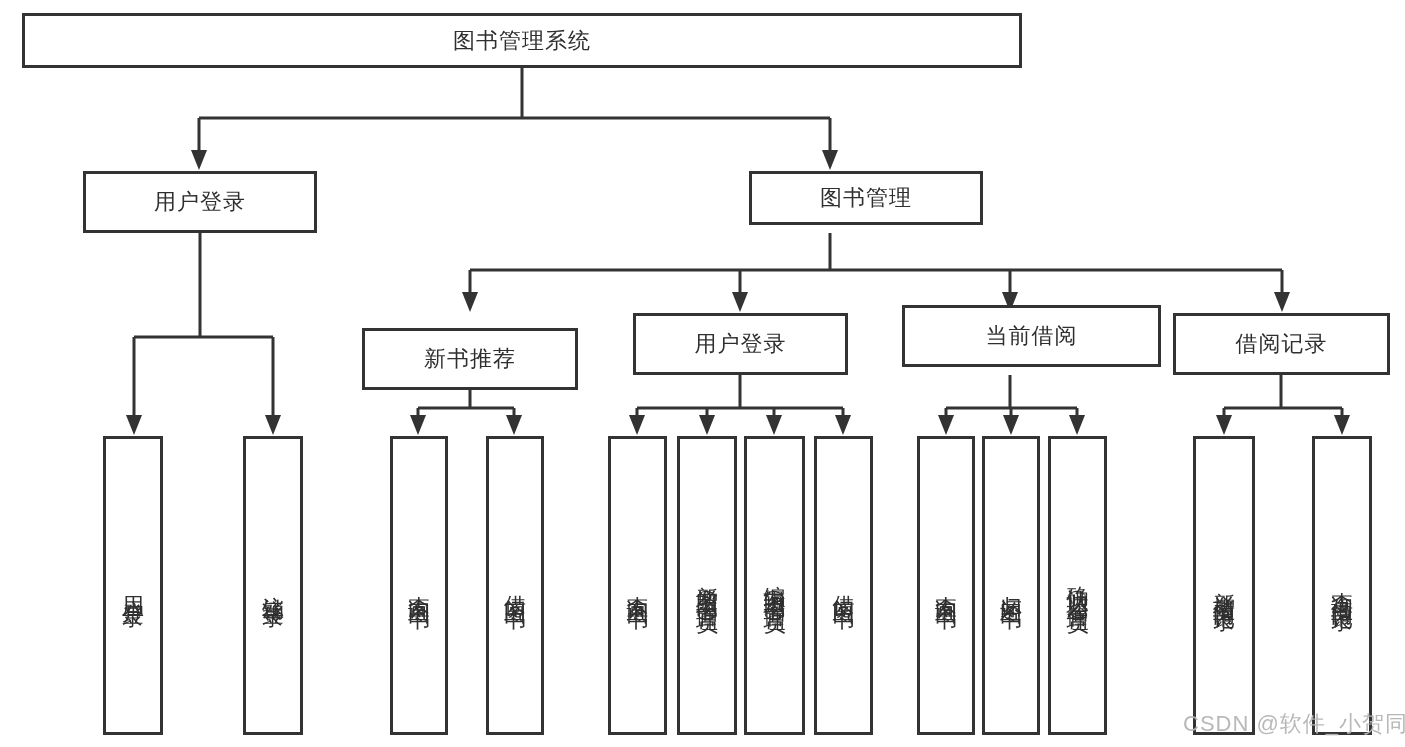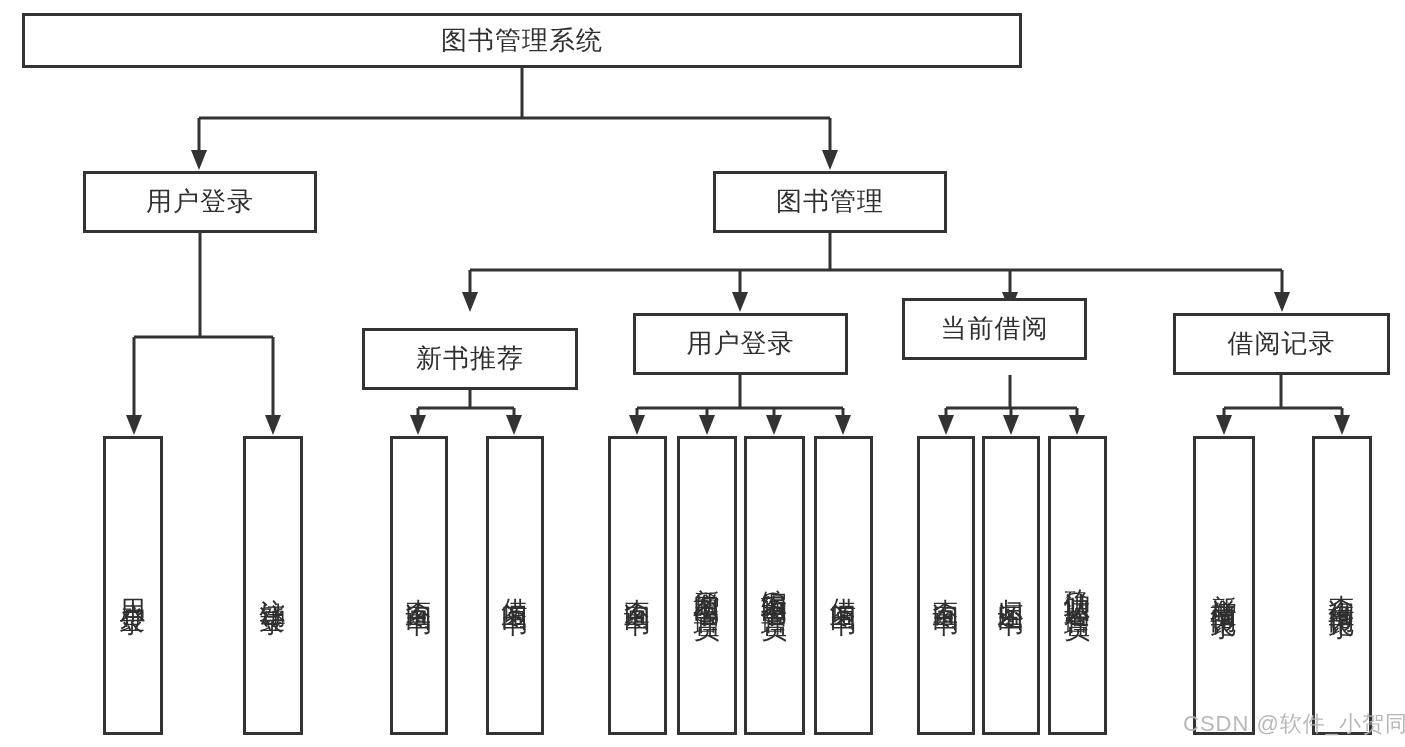--- a/index.html
+++ b/index.html
@@ -22,21 +22,21 @@
     z-index: 1;
   }
   .node {
     position: absolute;
     box-sizing: border-box;
     border: 3px solid #333333;
     background: #ffffff;
     display: flex;
     align-items: center;
     justify-content: center;
-    font-size: 26px;
+    font-size: 22px;
     color: #2f2f2f;
     letter-spacing: 1px;
     text-align: center;
     z-index: 2;
     line-height: 1.15;
   }
   .node.v {
     writing-mode: vertical-rl;
     text-orientation: mixed;
     letter-spacing: 4px;
@@ -84,24 +84,24 @@
       <path d="M938 415 L954 415 L946 435 Z" fill="#333333"></path>
       <path d="M1003 415 L1019 415 L1011 435 Z" fill="#333333"></path>
       <path d="M1069 415 L1085 415 L1077 435 Z" fill="#333333"></path>
       <path d="M1216 415 L1232 415 L1224 435 Z" fill="#333333"></path>
       <path d="M1334 415 L1350 415 L1342 435 Z" fill="#333333"></path>
     </svg>
 
   <div id="watermark">CSDN @软件_小贺同学</div>
 <div class="node" style="left: 22px; top: 13px; width: 1000px; height: 55px;">图书管理系统</div>
     <div class="node" style="left: 83px; top: 171px; width: 234px; height: 62px;">用户登录</div>
-    <div class="node" style="left: 713px; top: 171px; width: 234px; height: 62px;">图书管理</div>
+    <div class="node" style="left: 749px; top: 171px; width: 234px; height: 54px;">图书管理</div>
     <div class="node" style="left: 362px; top: 313px; width: 216px; height: 62px; margin-top: 15px;">新书推荐</div>
     <div class="node" style="left: 633px; top: 313px; width: 215px; height: 62px;">用户登录</div>
-    <div class="node" style="left: 902px; top: 298px; width: 185px; height: 62px;">当前借阅</div>
+    <div class="node" style="left: 902px; top: 305px; width: 259px; height: 62px;">当前借阅</div>
     <div class="node" style="left: 1173px; top: 313px; width: 217px; height: 62px; text-align: right;">借阅记录</div>
     <div class="node v" style="left: 103px; top: 436px; width: 60px; height: 299px;">用户登录</div>
     <div class="node v" style="left: 243px; top: 436px; width: 60px; height: 299px;">注销登录</div>
     <div class="node v" style="left: 390px; top: 436px; width: 58px; height: 299px;">查询图书</div>
     <div class="node v" style="left: 486px; top: 436px; width: 58px; height: 299px;">借阅图书</div>
     <div class="node v" style="left: 608px; top: 436px; width: 59px; height: 299px;">查询图书</div>
     <div class="node v" style="left: 677px; top: 436px; width: 60px; height: 299px;">新增图书（管理员）</div>
     <div class="node v" style="left: 744px; top: 436px; width: 61px; height: 299px;">编辑图书（管理员）</div>
     <div class="node v" style="left: 814px; top: 436px; width: 59px; height: 299px;">借阅图书</div>
     <div class="node v" style="left: 917px; top: 436px; width: 58px; height: 299px;">查询图书</div>

